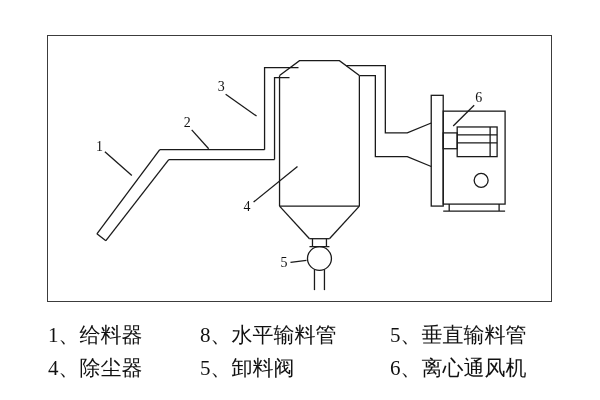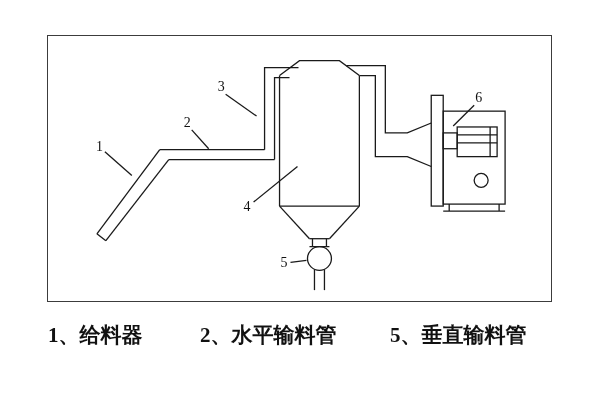--- a/index.html
+++ b/index.html
@@ -35,21 +35,20 @@
   }
   .legend{
     position:absolute;
     left:48px;top:320px;
     width:520px;
     display:flex;flex-direction:column;
     gap:2px;
     font-size:21px;
     line-height:31px;
     color:#111;
-    font-weight:bold;
   }
   .legend-row{
     display:grid;
     grid-template-columns:152px 190px 178px;
   }
   .legend-item{white-space:nowrap;}
 </style>
 </head>
 <body>
 
@@ -128,18 +127,23 @@
         <text x="196" y="177">4</text>
         <text x="233" y="234">5</text>
         <text x="428" y="67">6</text>
       </g>
     </svg>
   </div>
 
   <div class="legend">
     <div class="legend-row">
       <span class="legend-item">1、给料器</span>
-      <span class="legend-item">2、水平输料管</span>
+      <span class="legend-item">8、水平输料管</span>
       <span class="legend-item">5、垂直输料管</span>
+    </div>
+    <div class="legend-row">
+      <span class="legend-item">4、除尘器</span>
+      <span class="legend-item">5、卸料阀</span>
+      <span class="legend-item">6、离心通风机</span>
     </div>
   </div>
 
 </div>
 
 </body></html>

